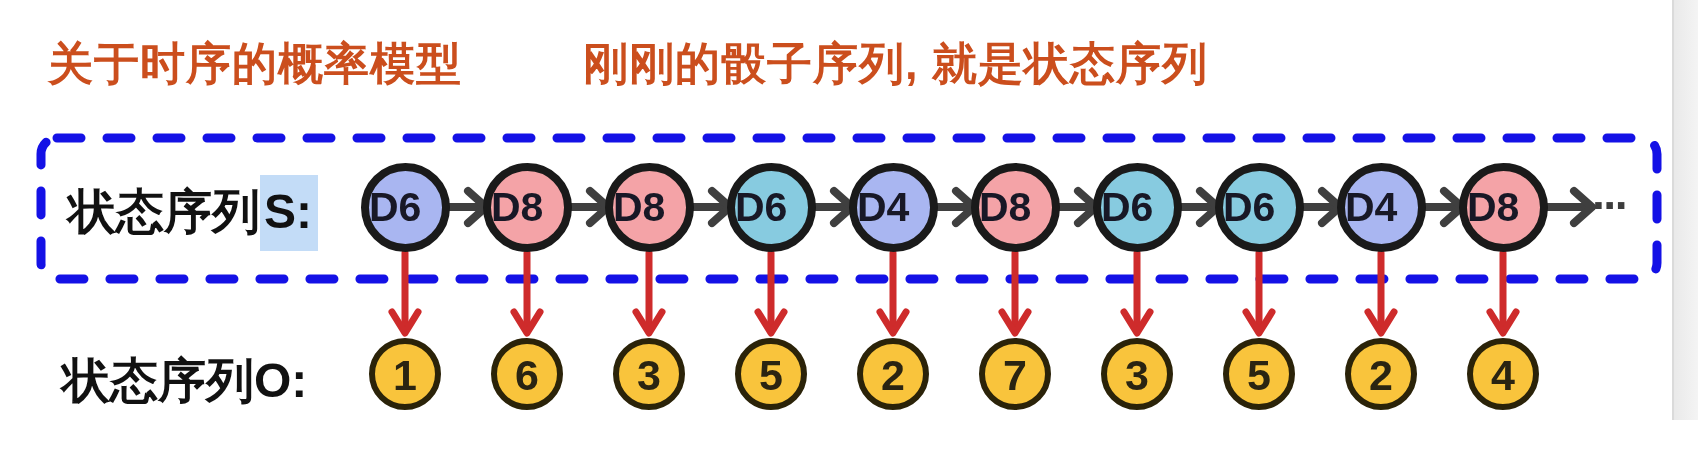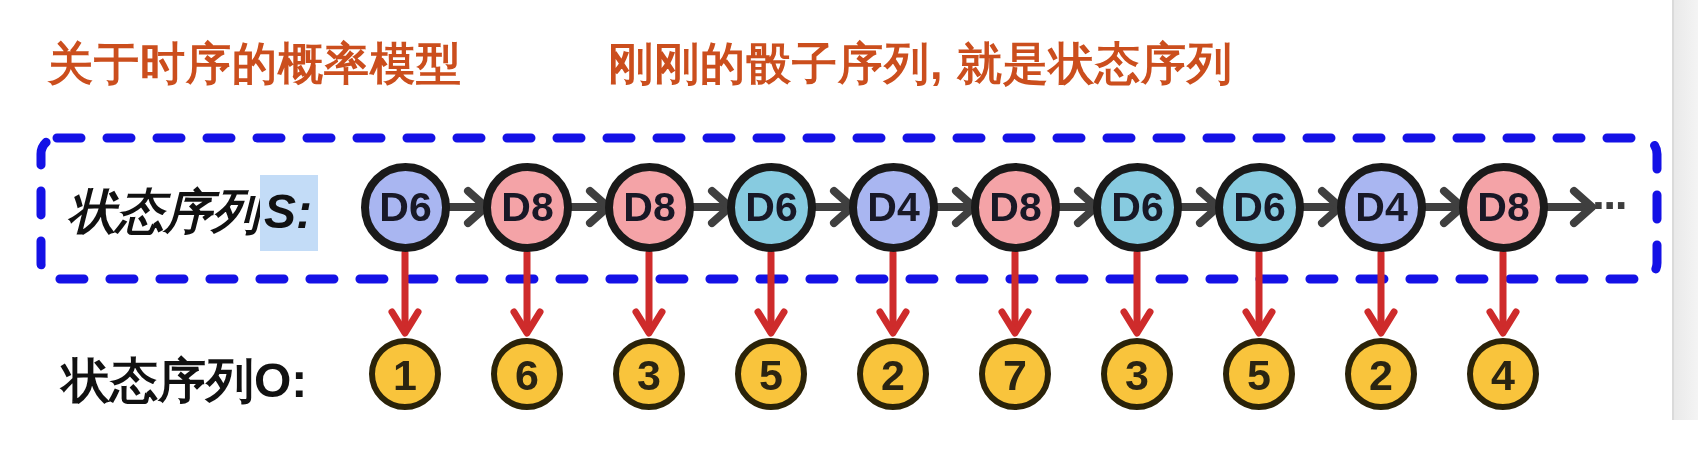--- a/index.html
+++ b/index.html
@@ -17,52 +17,51 @@
   }
   .title {
     position: absolute;
     top: 34px;
     font-size: 45px;
     font-weight: 700;
     letter-spacing: 1px;
     white-space: nowrap;
   }
   .title-left  { left: 48px; }
-  .title-right { left: 608px; }
+  .title-right { left: 583px; }
 
   #overlay {
     position: absolute;
     left: 0; top: 0;
     width: 1698px;
     height: 474px;
   }
 
   .seq-label {
     position: absolute;
     font-size: 48px;
     font-weight: 700;
     color: #111111;
     white-space: nowrap;
   }
-  .state-label { left: 68px; top: 180px; font-style: italic; }
+  .state-label { left: 68px; top: 180px; }
   .obs-label   { left: 62px; top: 349px; }
   .seq-label .hl {
     display: inline-block;
     padding: 9px 6px 12px 4px;
     margin: -9px 0 -12px 0;
   }
 
   .state-node {
     position: absolute;
     top: 163px;
     width: 73px;
     height: 73px;
     border: 8px solid #1a1a1a;
     border-radius: 50%;
-    text-align: center;
     line-height: 73px;
     font-size: 41px;
     font-weight: 700;
     color: #181826;
   }
   .obs-node {
     position: absolute;
     top: 338px;
     width: 60px;
     height: 60px;

